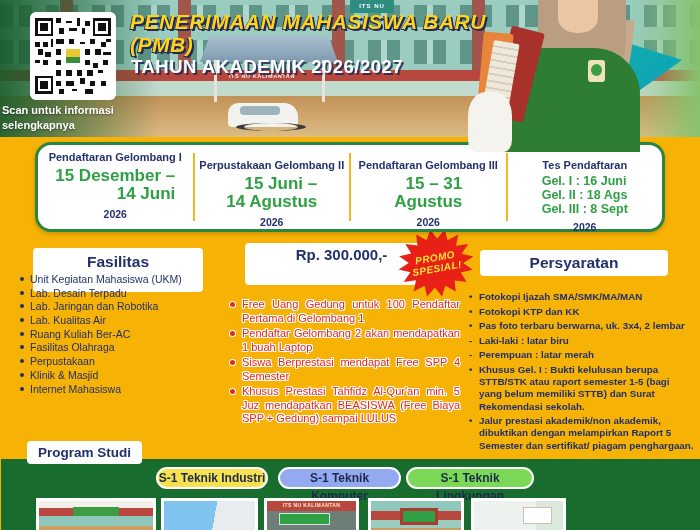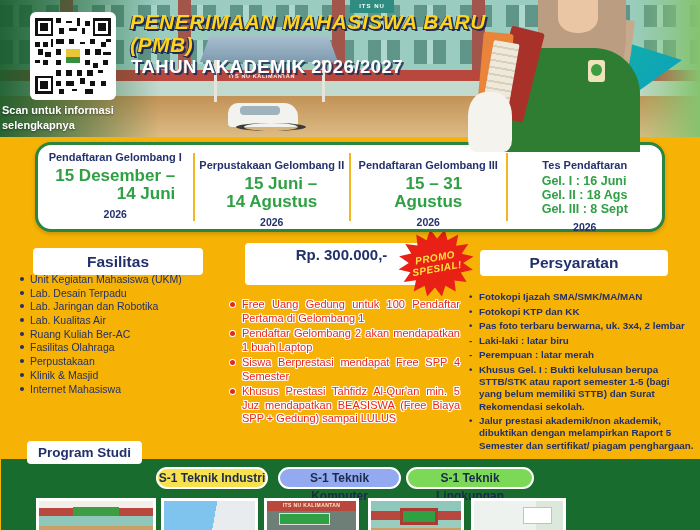--- a/index.html
+++ b/index.html
@@ -66,21 +66,21 @@
   .reg-col{flex:1;display:flex;flex-direction:column;align-items:center;justify-content:flex-start;padding-top:6px;position:relative;}
   .reg-col + .reg-col{border-left:2px solid #F3B61F;}
   .reg-col{border-left-width:0;}
   .reg-col:nth-child(n+2){margin-top:8px;margin-bottom:8px;}
   .reg-header{font-size:11px;font-weight:800;color:#25316D;white-space:nowrap;}
   .reg-dates{margin-top:4px;font-size:17px;line-height:18px;font-weight:800;color:#2FA044;text-align:right;}
   .reg-sched{margin-top:3px;font-size:12.5px;line-height:14px;font-weight:800;color:#2FA044;text-align:left;}
   .reg-year{margin-top:5px;font-size:10.5px;font-weight:800;color:#25316D;}
   
   .hdr-box{position:absolute;background:#FFF;border-radius:4px;color:#22306B;font-weight:800;text-align:center;}
-  .hdr-fasilitas{left:33px;top:248px;width:170px;height:27px;font-size:15.5px;line-height:27px;}
+  .hdr-fasilitas{left:33px;top:248px;width:170px;height:44px;font-size:15.5px;line-height:27px;}
   .hdr-biaya{left:245px;top:243px;width:193px;height:42px;font-size:15px;line-height:20px;padding-top:2px;box-sizing:border-box;}
   .hdr-persyaratan{left:480px;top:250px;width:188px;height:26px;font-size:15.5px;line-height:26px;}
   .list{position:absolute;color:#22306B;}
   .fasilitas-list{left:18px;top:274px;width:205px;font-size:10.5px;font-weight:normal;}
   .f-item{position:relative;padding-left:12px;margin-bottom:3.2px;line-height:10.5px;}
   .f-item .dot{position:absolute;left:2px;top:3px;width:4px;height:4px;border-radius:50%;background:#22306B;}
   .biaya-list{left:228px;top:298px;width:232px;font-size:11px;font-weight:normal;color:#E6281C;}
   .b-item{position:relative;padding-left:14px;margin-bottom:2px;line-height:13.5px;
     text-align:justify;
     text-shadow:1px 0 0 #FFF,-1px 0 0 #FFF,0 1px 0 #FFF,0 -1px 0 #FFF,1px 1px 0 #FFF,-1px -1px 0 #FFF,1px -1px 0 #FFF,-1px 1px 0 #FFF;}

